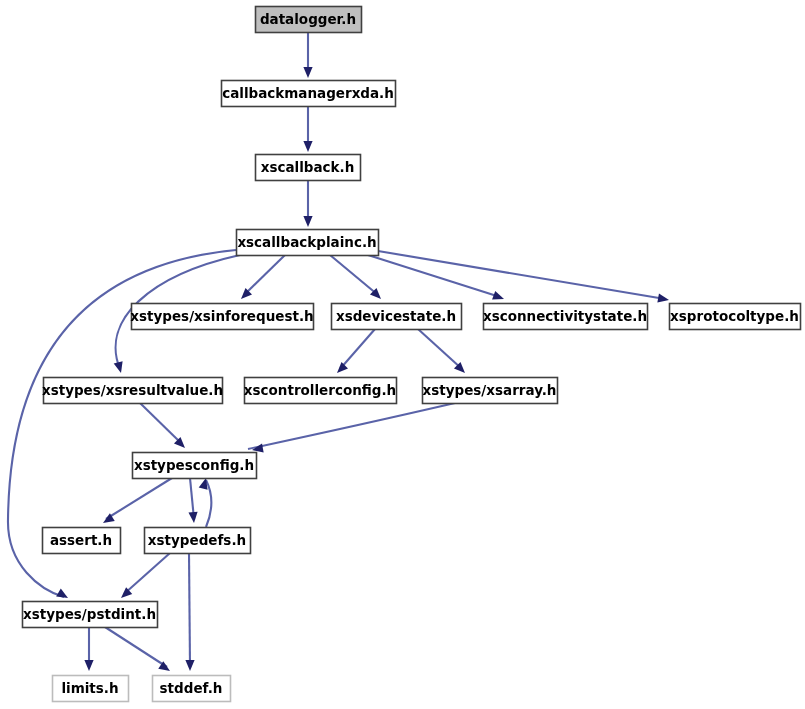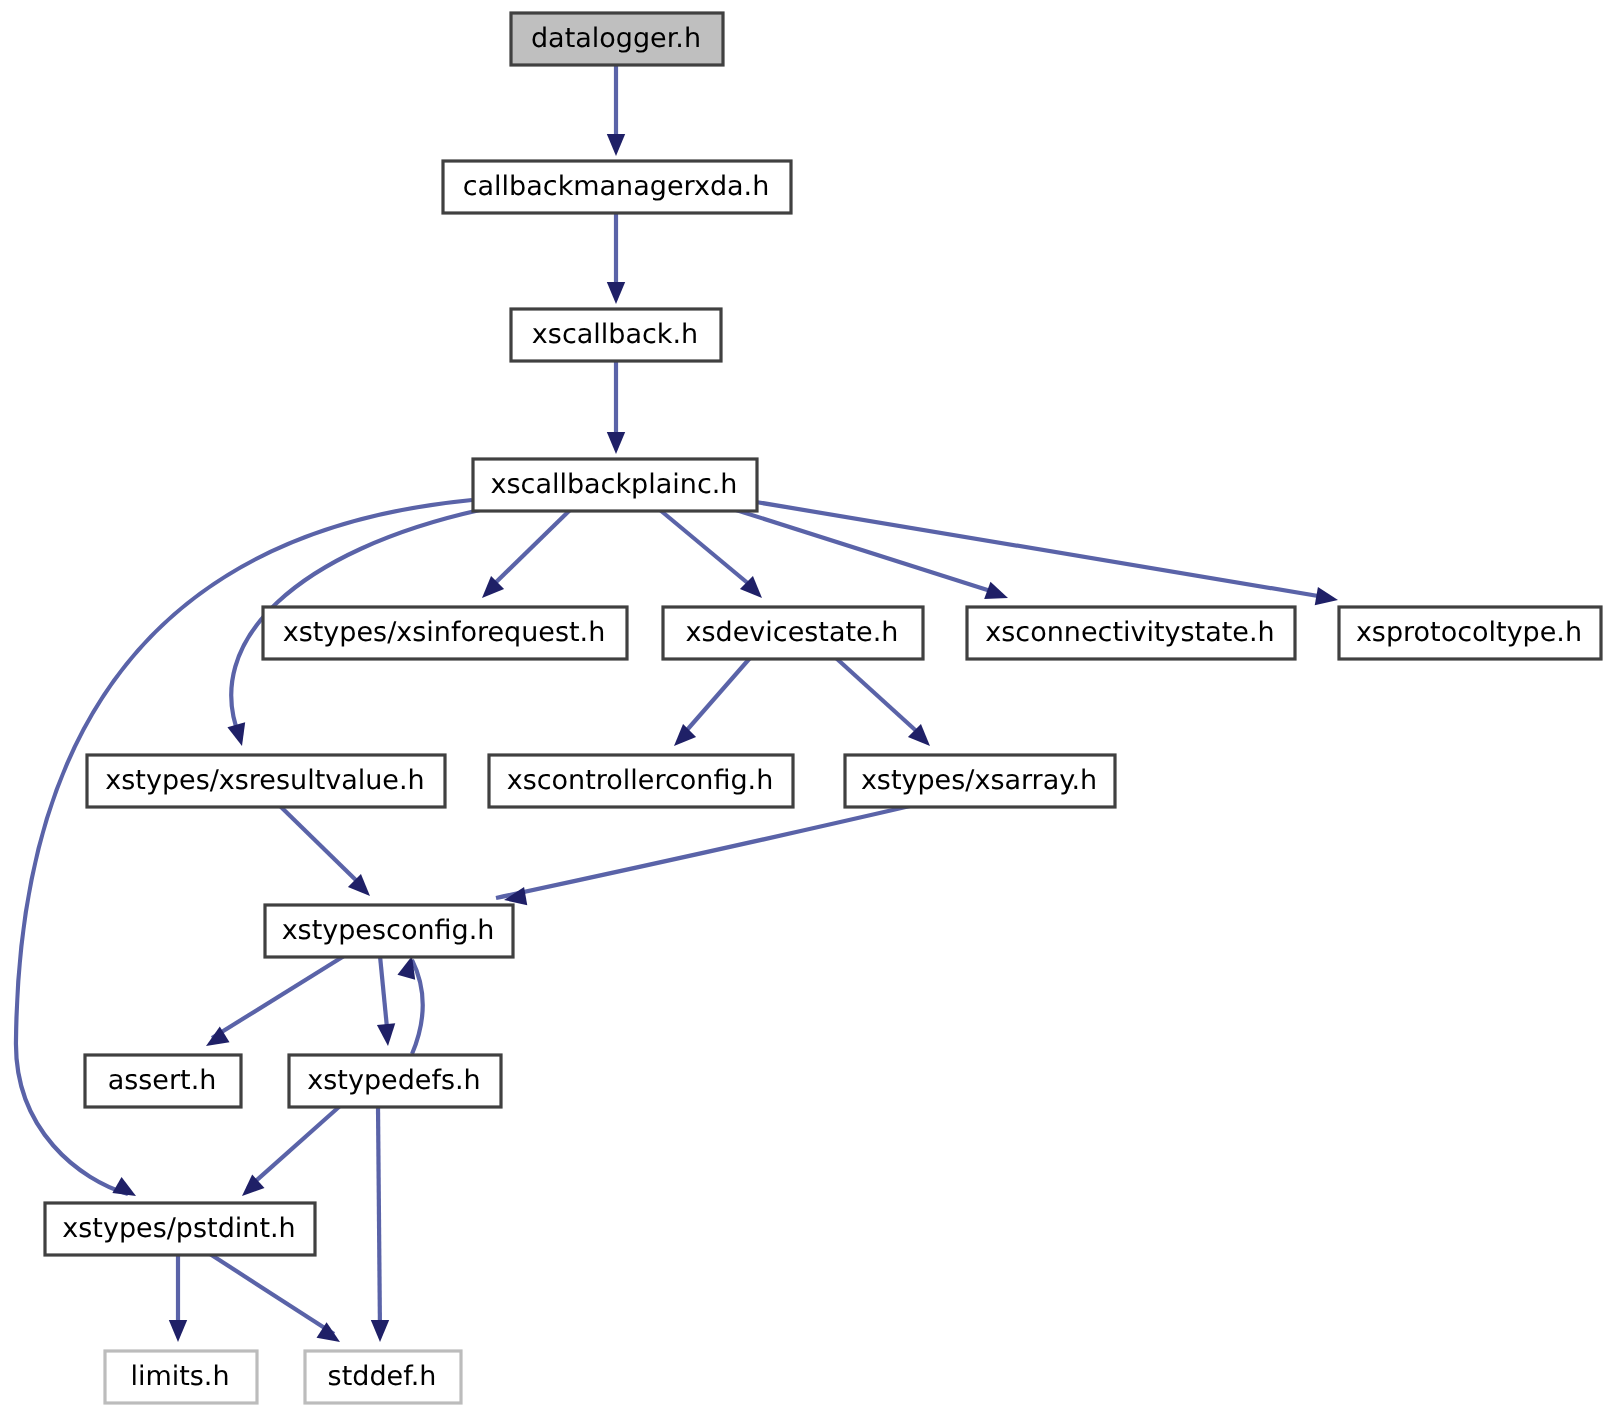--- a/index.html
+++ b/index.html
@@ -10,20 +10,21 @@
   body {
     width: 805px;
     height: 709px;
     font-family: "DejaVu Sans", sans-serif;
     overflow: hidden;
   }
   #diagram-root {
     position: relative;
     width: 713px;
     height: 709px;
+    font-weight: bold;
   }
   svg#graph {
     position: absolute;
     left: 0;
     top: 0;
     width: 805px;
     height: 709px;
     display: block;
   }
   .node-rect {

